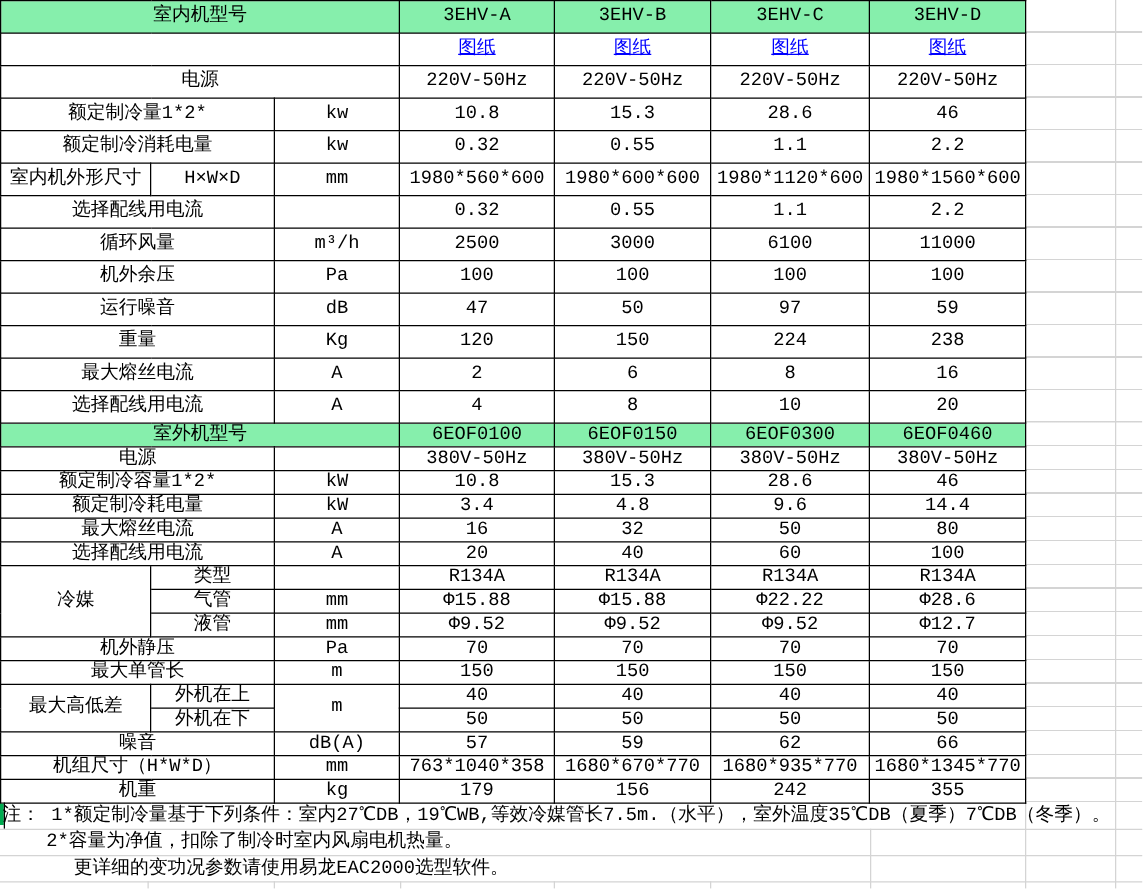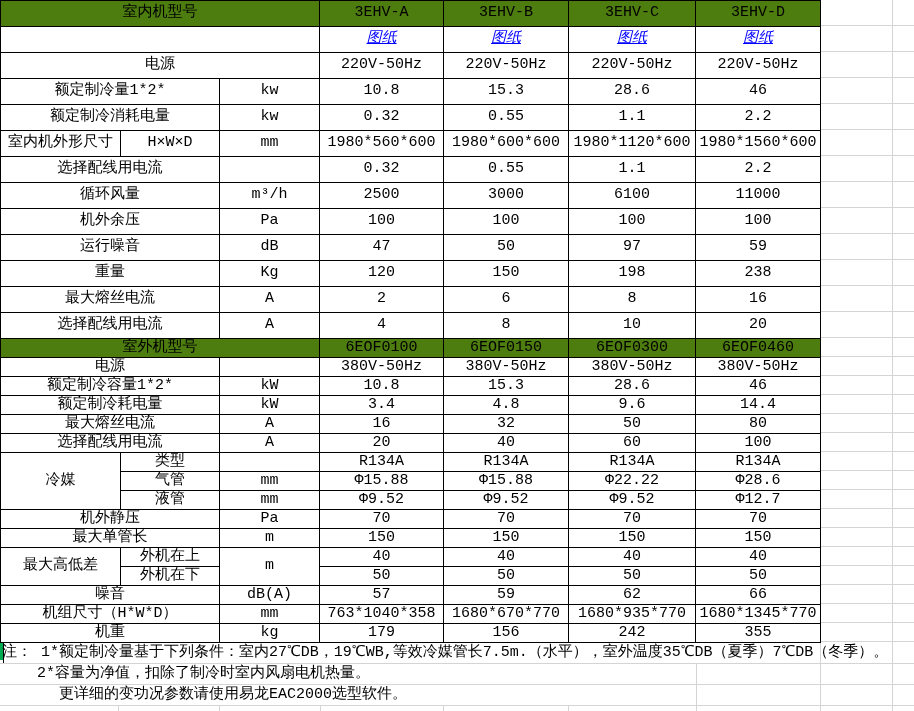--- a/index.html
+++ b/index.html
@@ -13,22 +13,22 @@
   .v892{left:892px;top:0;height:711px;}
   .v820{left:820px;top:642px;height:69px;}
   .v696{left:696px;top:663px;height:48px;}
   .vstub{top:705px;height:6px;}
   
   table.tbl{position:absolute;left:0;top:0;border-collapse:collapse;table-layout:fixed;width:820px;}
   .tbl td{border:1px solid #000;padding:0;text-align:center;vertical-align:middle;
           font-size:15px;line-height:1.1;overflow:hidden;white-space:nowrap;}
   tr.hi{height:26px;}
   tr.ho{height:19px;}
-  td.g{background:#4d7c0f;margin-left:16px;}
-  .link{color:#0000FF;text-decoration:underline;cursor:pointer;font-style:italic;}
+  td.g{background:#86efac;margin-left:16px;}
+  .link{color:#0000FF;text-decoration:underline;cursor:pointer;}
   
   .note{position:absolute;left:0;width:914px;height:21px;line-height:21px;
         font-size:15px;white-space:pre;border-bottom:1px solid #d4d4d4;overflow:hidden;}
   .n1{top:642px;padding-left:2px;}
   .n2{top:663px;padding-left:37px;}
   .n3{top:684px;padding-left:59px;}
   .note-green{position:absolute;left:0;top:643px;width:3px;height:17px;background:#00AB50;}
   .note-bline{position:absolute;left:3px;top:642px;width:1px;height:21px;background:#000;}
 </style>
 </head>
@@ -135,21 +135,21 @@
       <td>47</td>
       <td>50</td>
       <td>97</td>
       <td>59</td>
     </tr>
     <tr class="hi">
       <td colspan="2">重量</td>
       <td>Kg</td>
       <td>120</td>
       <td>150</td>
-      <td>198</td>
+      <td>224</td>
       <td>238</td>
     </tr>
     <tr class="hi">
       <td colspan="2">最大熔丝电流</td>
       <td>A</td>
       <td>2</td>
       <td>6</td>
       <td>8</td>
       <td>16</td>
     </tr>

